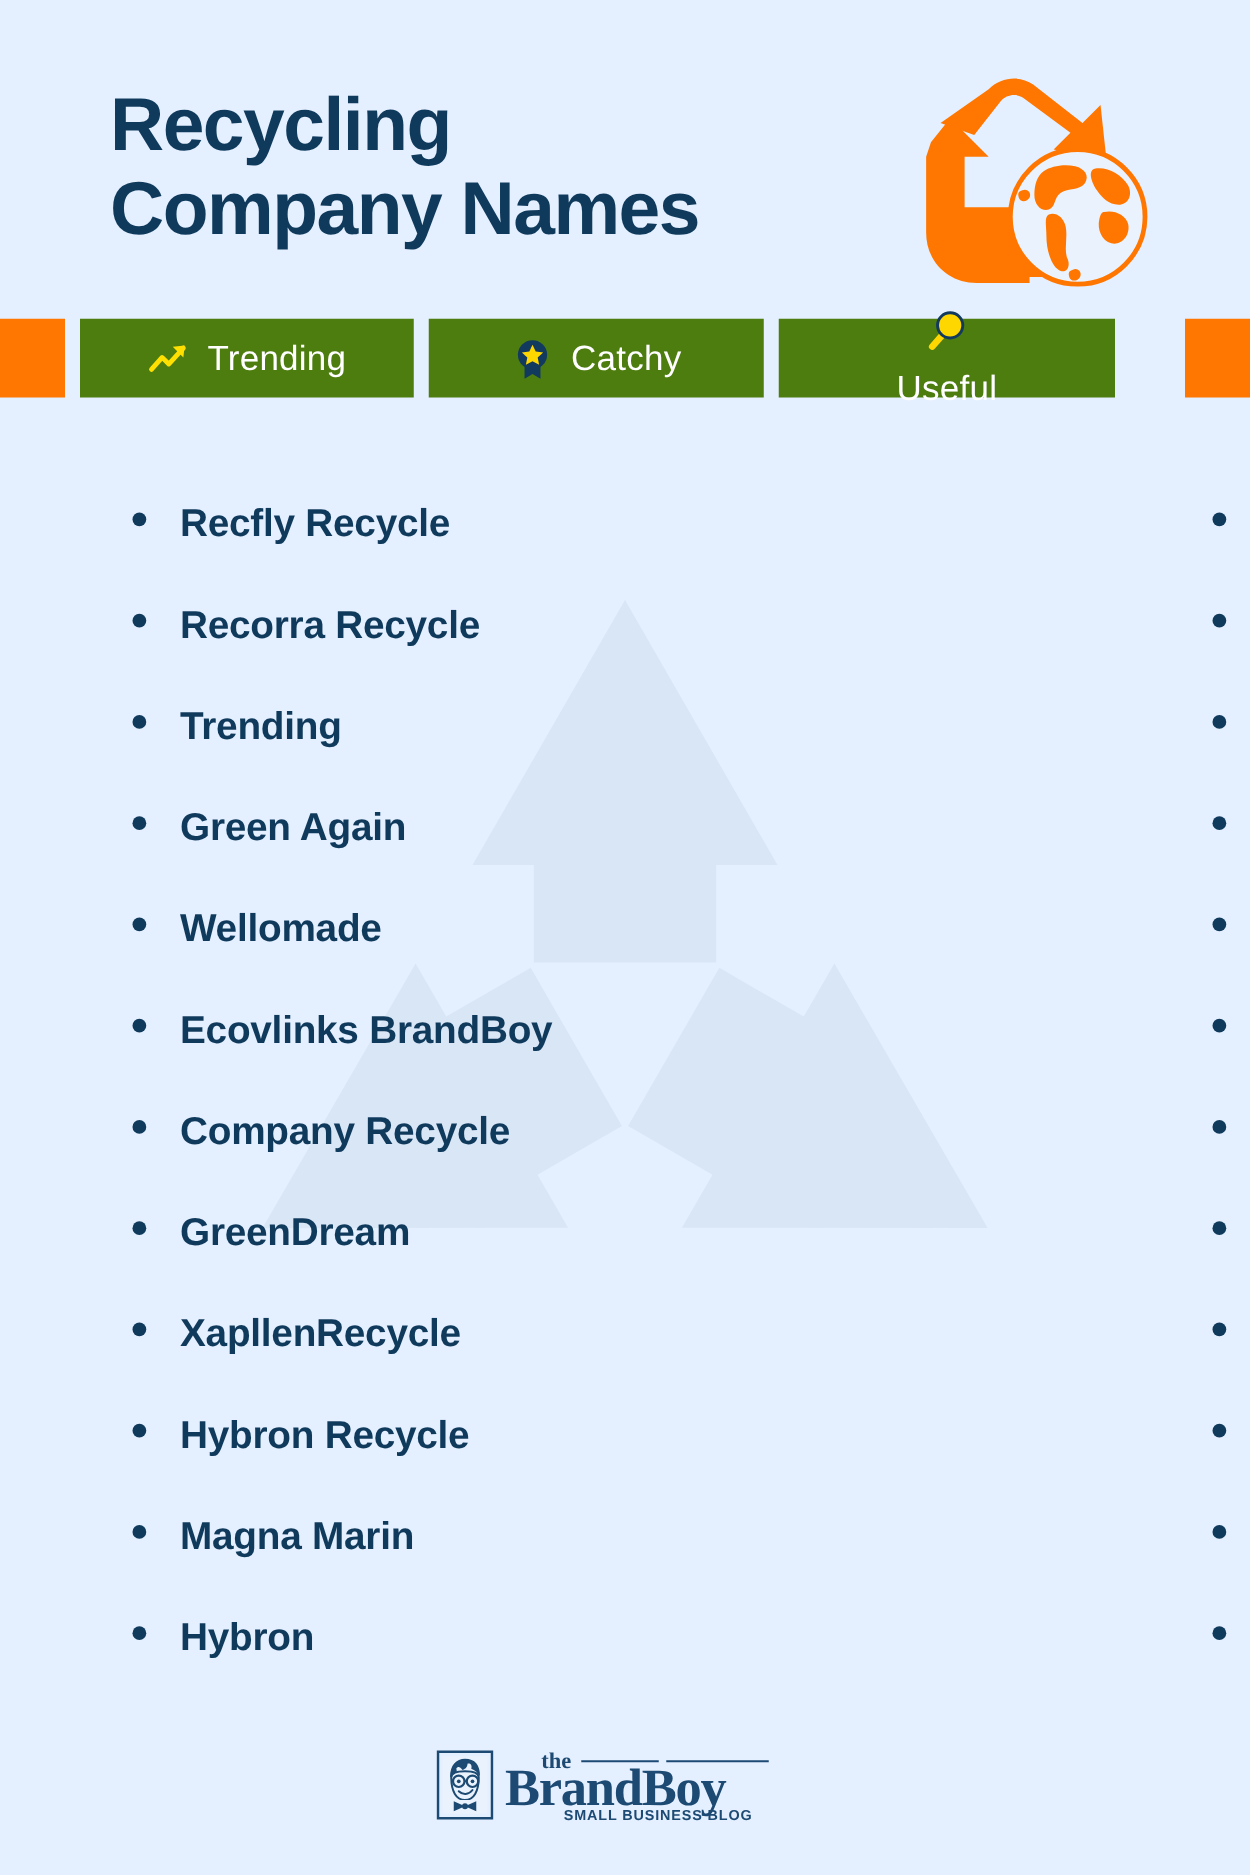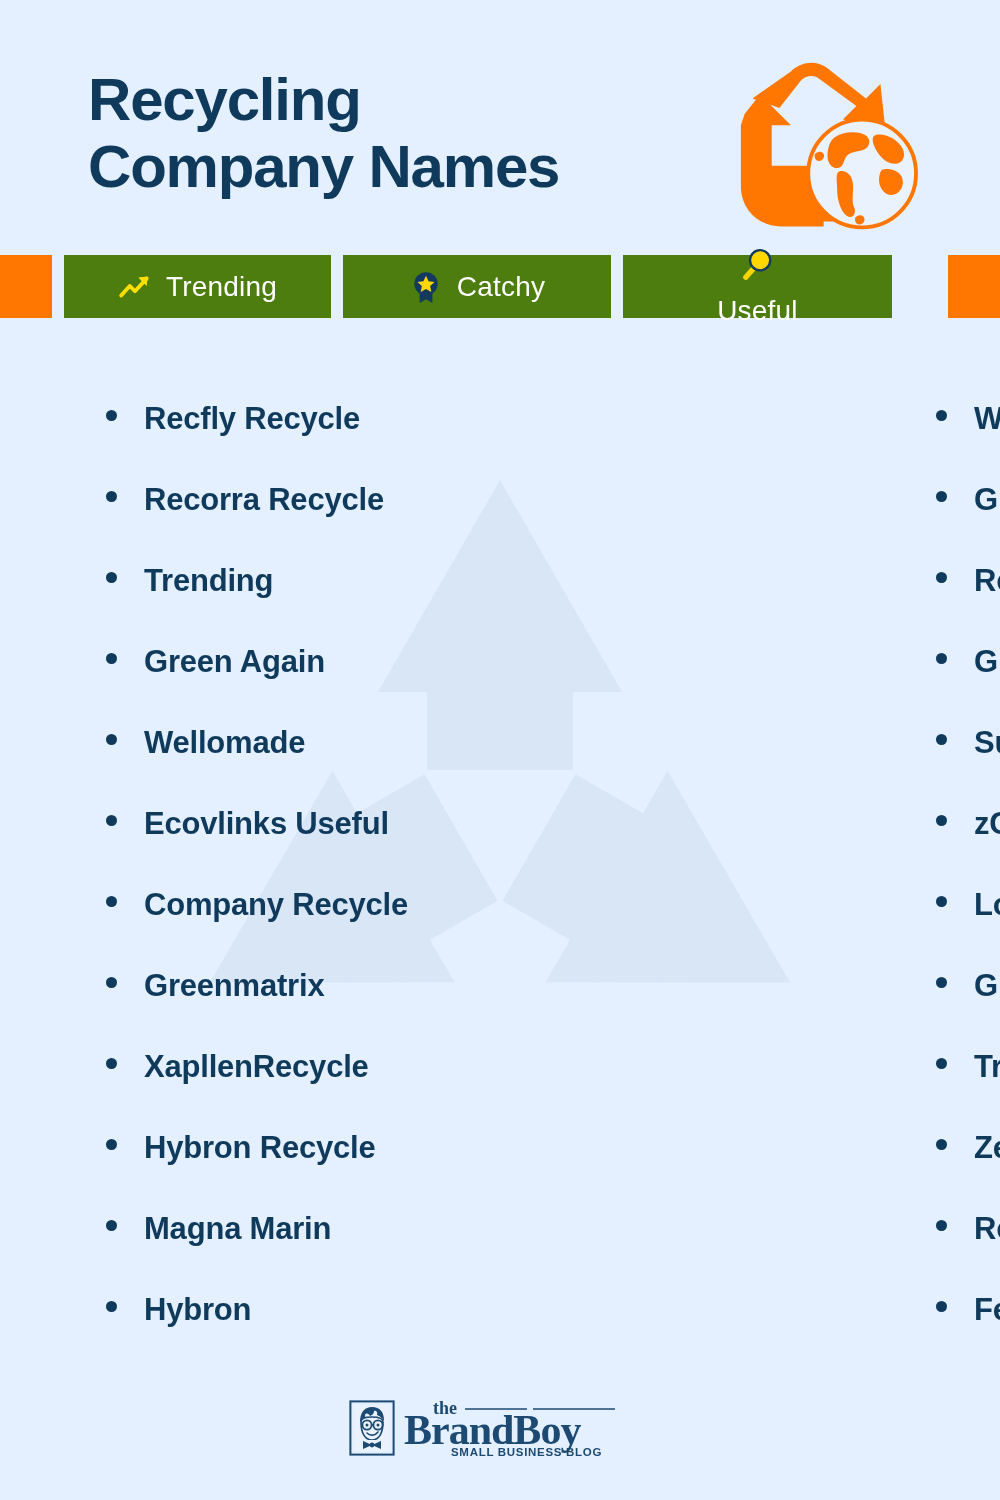--- a/index.html
+++ b/index.html
@@ -265,29 +265,29 @@
       <div class="name-item">
         <span class="bullet"></span>
         <span>Green Again</span>
       </div>
       <div class="name-item">
         <span class="bullet"></span>
         <span>Wellomade</span>
       </div>
       <div class="name-item">
         <span class="bullet"></span>
-        <span>Ecovlinks Useful</span>
+        <span>Ecovlinks BrandBoy</span>
       </div>
       <div class="name-item">
         <span class="bullet"></span>
         <span>Company Recycle</span>
       </div>
       <div class="name-item">
         <span class="bullet"></span>
-        <span>Greenmatrix</span>
+        <span>GreenDream</span>
       </div>
       <div class="name-item">
         <span class="bullet"></span>
         <span>XapllenRecycle</span>
       </div>
       <div class="name-item">
         <span class="bullet"></span>
         <span>Hybron Recycle</span>
       </div>
       <div class="name-item">

